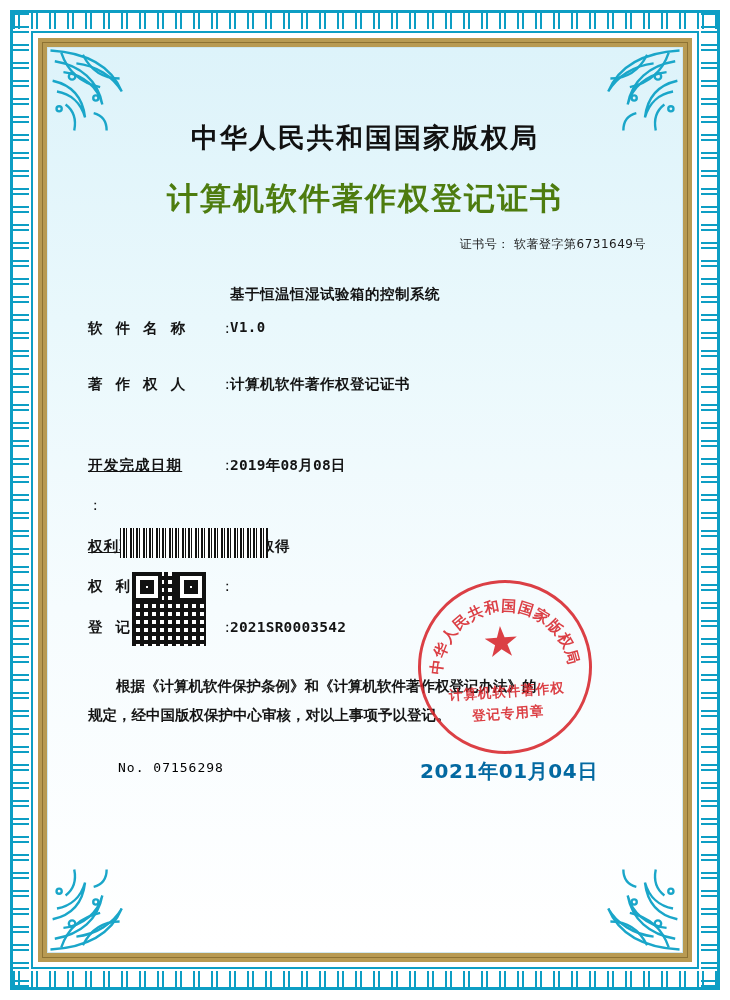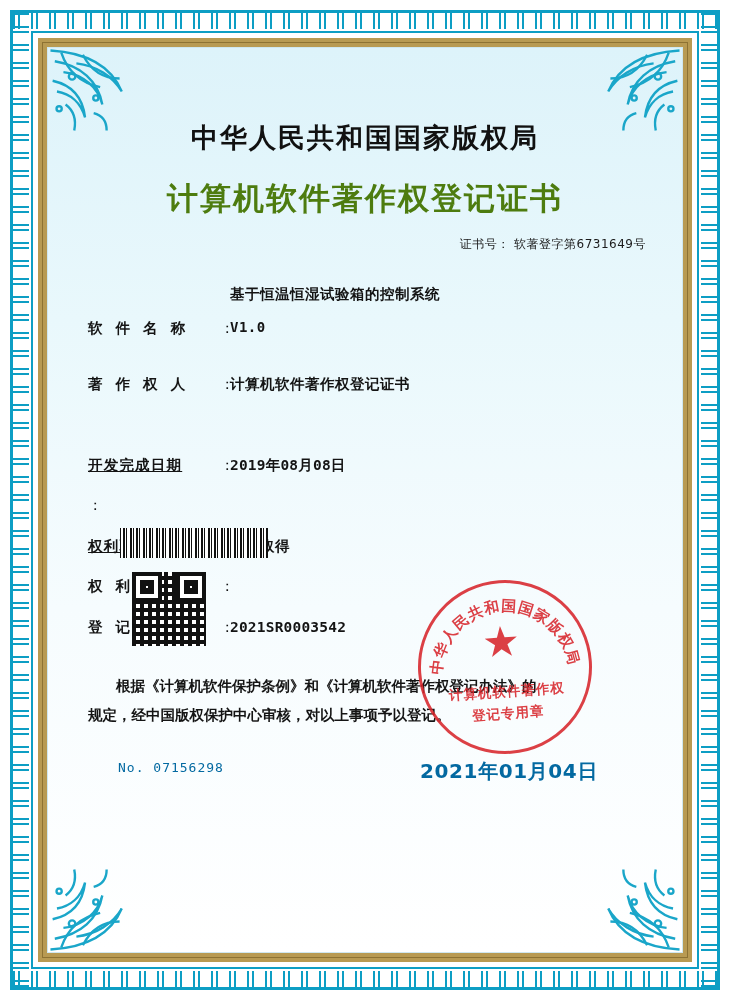--- a/index.html
+++ b/index.html
@@ -222,21 +222,21 @@
   }
   .qr::before { left: 0; top: 0; }
   .qr::after  { right: 0; top: 0; }
 
   .serial {
     position: absolute;
     left: 58px;
     top: 700px;
     font-family: "DejaVu Sans Mono", monospace;
     font-size: 13px;
-    color: #0369a1;
+    color: #000000;
     letter-spacing: 1px;
   }
 
   .seal {
     position: absolute;
     right: 78px;
     top: 520px;
     width: 168px;
     height: 168px;
     border: 3px solid #d8262c;

